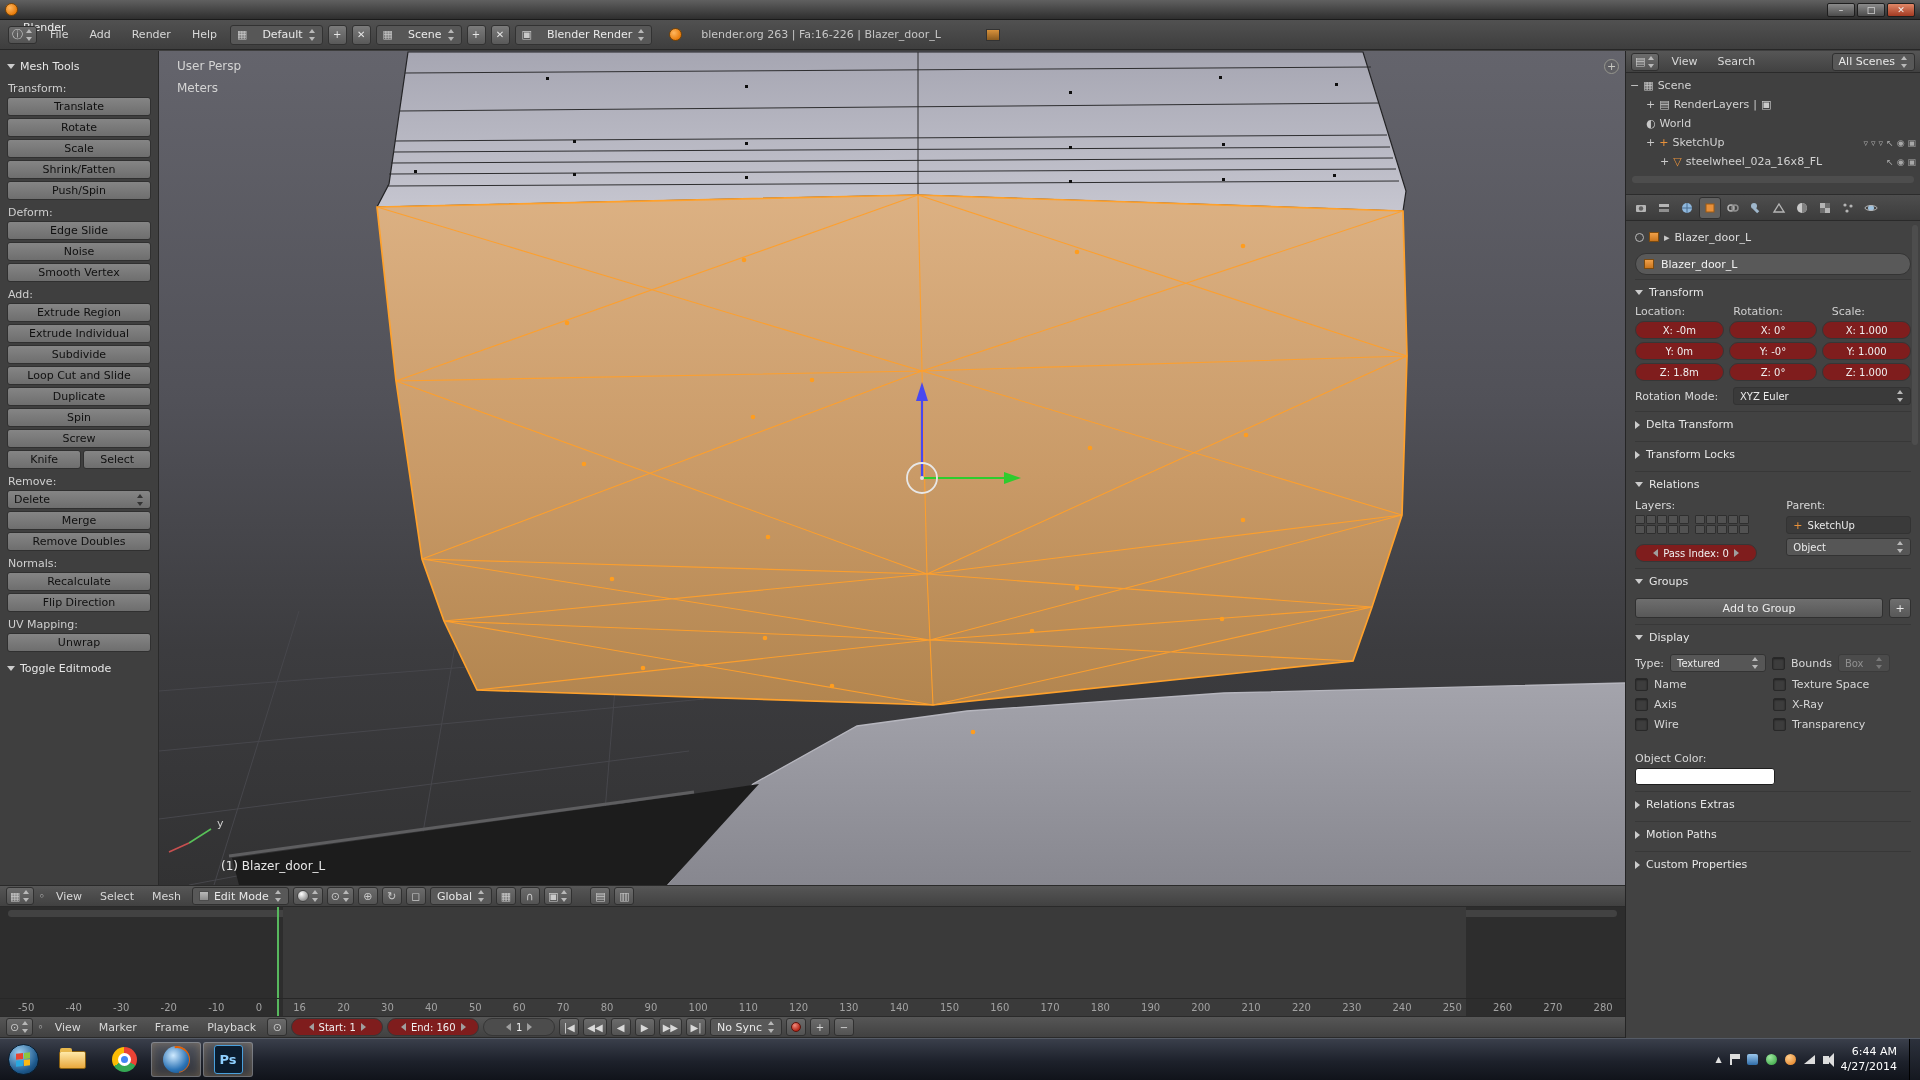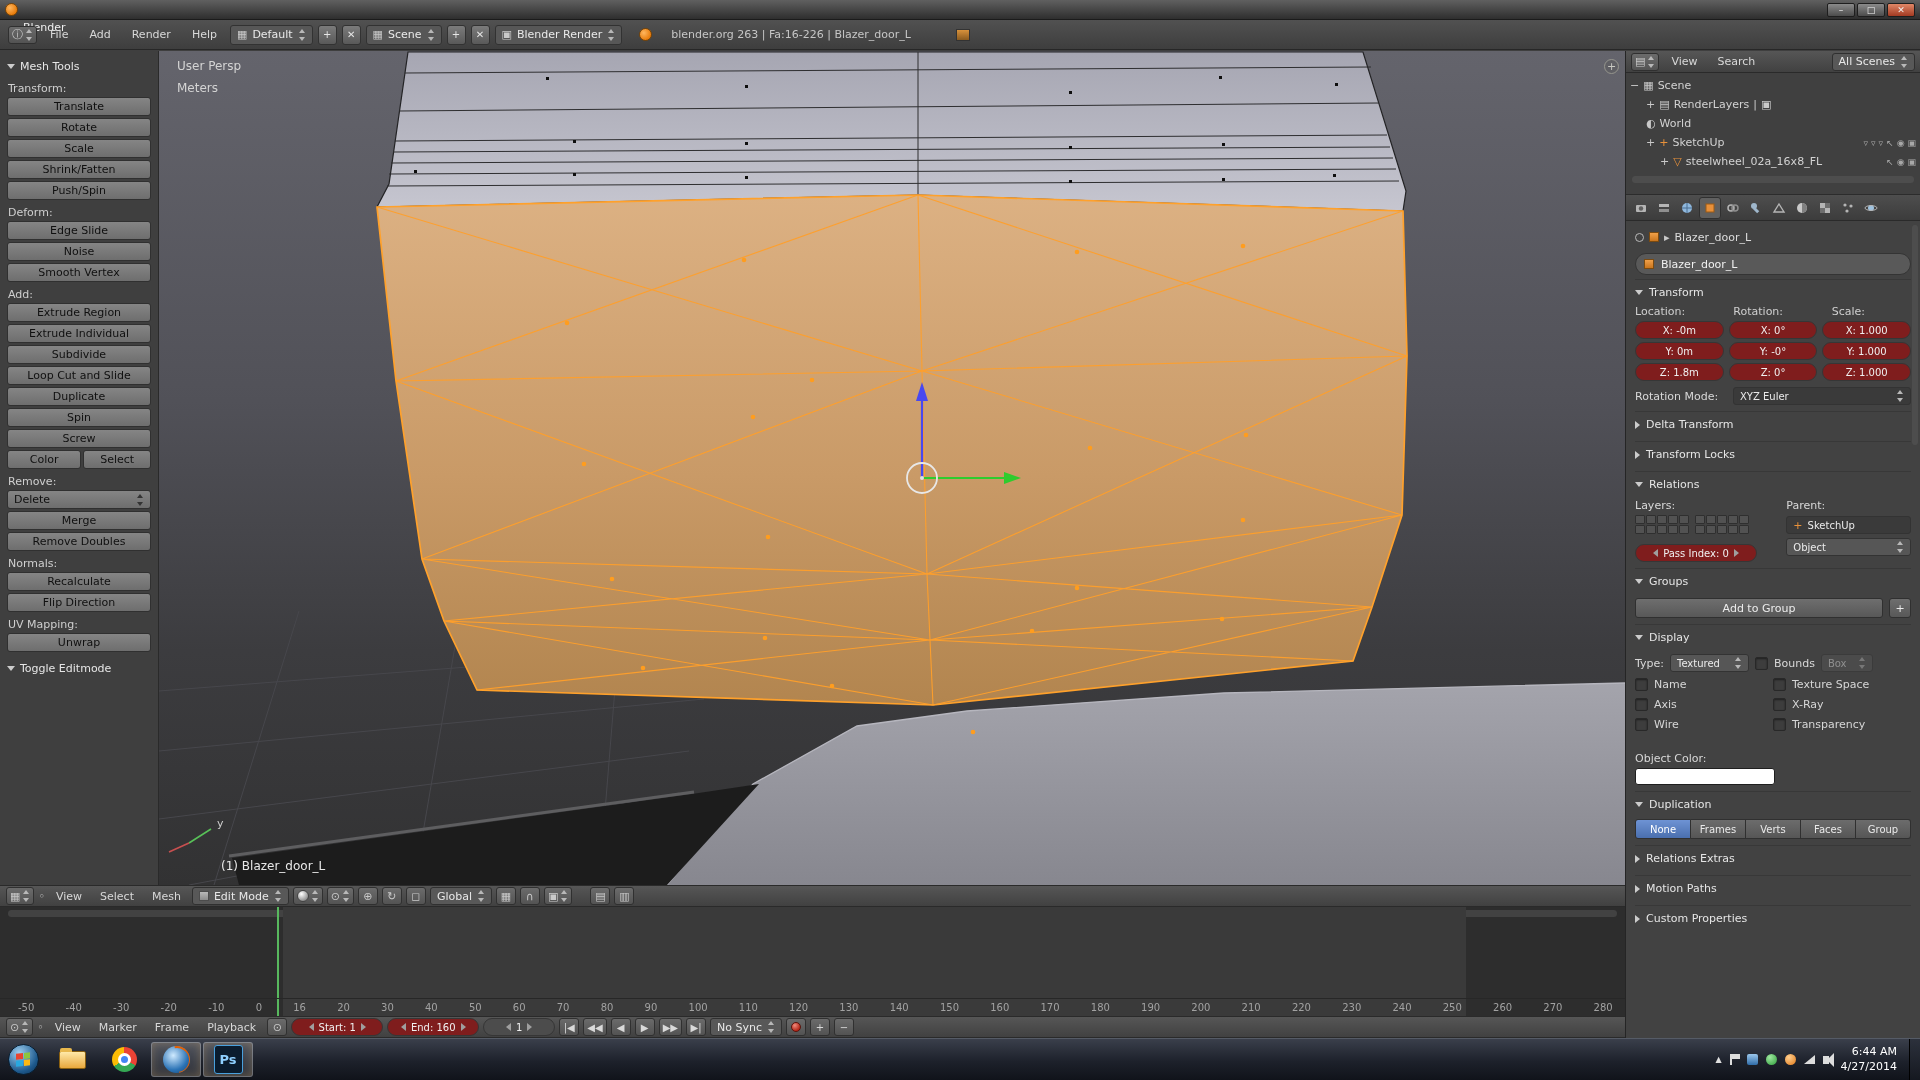--- a/index.html
+++ b/index.html
@@ -11,21 +11,21 @@
   .blender-logo { width:13px; height:13px; border-radius:50%; background:radial-gradient(circle at 35% 35%, #ffb65e, #e87d0d 70%); border:1px solid #7a4404; }
   .tb-title { color:#efefef; font-size:11px;margin-top:36px; }
   .win-btns { margin-left:auto; display:flex; gap:2px; }
   .win-btn { width:28px; height:14px; border-radius:2px; background:linear-gradient(#8a8a8a,#4c4c4c); border:1px solid #1e1e1e; color:#f2f2f2; font-size:9px; line-height:12px; text-align:center; }
   .win-btn.close { background:linear-gradient(#e08767,#a33a22); }
 
   
   .menubar { height:30px; background:linear-gradient(#515151,#3e3e3e); border-bottom:1px solid #272727; display:flex; align-items:center; gap:5px; padding:0 8px; }
   .menu { padding:2px 8px; color:#d8d8d8; cursor:default; }
   .pill { display:inline-flex; align-items:center; background:#575757; border:1px solid #323232; border-radius:3px; height:20px; padding:0 6px; gap:5px; }
-  .pill .ptxt { color:#e9e9e9; }
+  .pill .ptxt { color:#e9e9e9;margin-left:10px; }
   .sq-btn { width:19px; height:20px; background:linear-gradient(#7b7b7b,#595959); border:1px solid #323232; border-radius:3px; text-align:center; line-height:18px; color:#e6e6e6; font-size:10px; }
   .ud { display:inline-block; width:8px; height:12px; position:relative; }
   .ud::before,.ud::after { content:""; position:absolute; left:1px; border-left:3px solid transparent; border-right:3px solid transparent; }
   .ud::before { top:0; border-bottom:4px solid #b8b8b8; }
   .ud::after { bottom:0; border-top:4px solid #b8b8b8; }
   .ico { color:#c9c9c9; font-size:11px; }
   .ico.orange { color:#e8913a; }
   .info-txt { color:#c6c6c6; margin-left:14px; }
   .img-ico { width:14px; height:12px; background:linear-gradient(#d8923c,#8a5a1e); border:1px solid #333; margin-left:40px; }
 
@@ -220,21 +220,21 @@
           <div class="btn">Smooth Vertex</div>
           <div class="lbl">Add:</div>
           <div class="btn">Extrude Region</div>
           <div class="btn">Extrude Individual</div>
           <div class="btn">Subdivide</div>
           <div class="btn">Loop Cut and Slide</div>
           <div class="btn">Duplicate</div>
           <div class="btn">Spin</div>
           <div class="btn">Screw</div>
           <div class="btn-split">
-            <div class="btn" style="flex:1.1">Color</div>
+            <div class="btn" style="flex:1.1">Knife</div>
             <div class="btn" style="flex:1">Select</div>
           </div>
           <div class="lbl">Remove:</div>
           <div class="btn delete">
               <span>Delete</span>
               <span class="ud"></span>
             </div>
           <div class="btn">Merge</div>
           <div class="btn">Remove Doubles</div>
           <div class="lbl">Normals:</div>
@@ -764,21 +764,21 @@
             </div>
           </div>
 
           <div class="panel">
             <div class="phdr">
                 <span class="tri"></span>
                 <span>Display</span>
               </div>
             <div class="rowflex">
               <span>Type:</span>
-              <div class="drop" style="width:79px">
+              <div class="drop" style="width:96px">
                 <span class="dtxt">Textured</span>
                 <span class="ud"></span>
               </div>
               <span class="cb"></span>
               <span>Bounds</span>
               <div class="drop dim" style="width:52px">
                 <span class="dtxt">Box</span>
                 <span class="ud"></span>
               </div>
             </div>
@@ -809,33 +809,20 @@
                 <div class="cbrow">
                     <span class="cb"></span>
                     <span>Transparency</span>
                   </div>
               </div>
             </div>
             <div style="margin-top:18px">Object Color:</div>
             <div class="swatch"></div>
           </div>
 
-          <div class="panel">
-            <div class="phdr">
-                <span class="tri"></span>
-                <span>Duplication</span>
-              </div>
-            <div class="seg">
-              <div class="seg-btn active">None</div>
-              <div class="seg-btn">Frames</div>
-              <div class="seg-btn">Verts</div>
-              <div class="seg-btn">Faces</div>
-              <div class="seg-btn">Group</div>
-            </div>
-          </div>
 
           <div class="panel">
             <div class="phdr">
                 <span class="tri-r"></span>
                 <span>Relations Extras</span>
               </div>
           </div>
           <div class="panel">
             <div class="phdr">
                 <span class="tri-r"></span>

